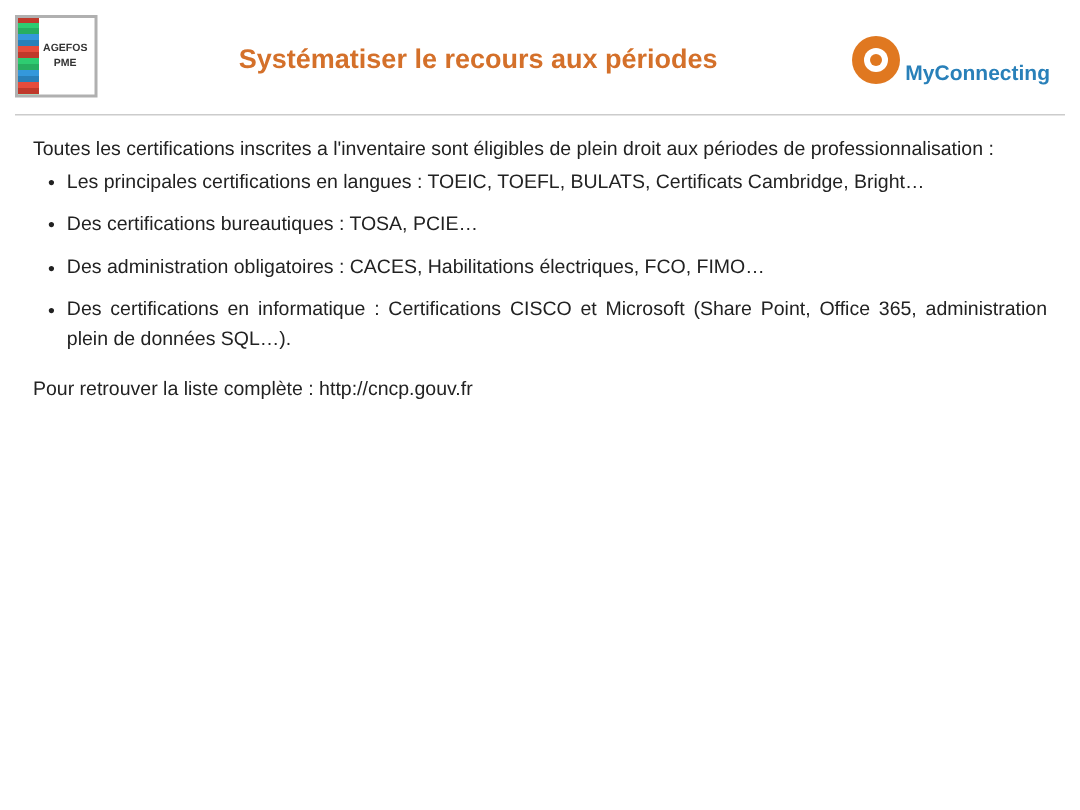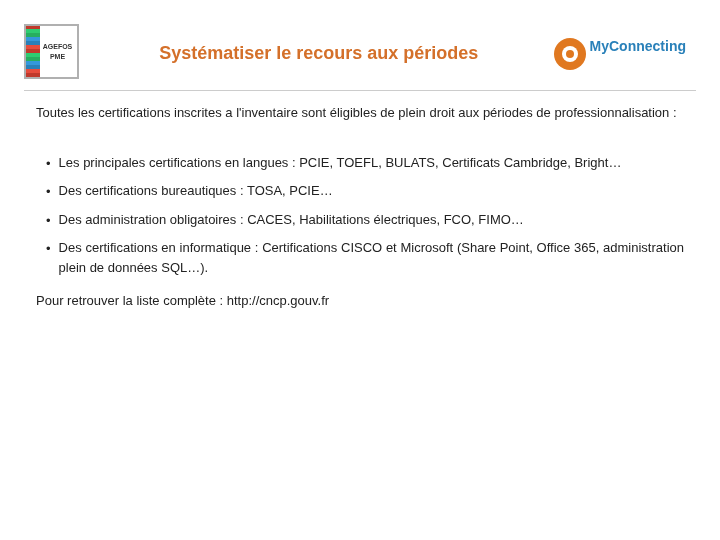--- a/index.html
+++ b/index.html
@@ -15,21 +15,21 @@
       font-family: Arial, sans-serif;
       font-size: 13px;
       color: #222;
       overflow: hidden;
     }
 
     .page-wrapper {
       width: 720px;
       height: 540px;
       position: relative;
-      padding: 14px;
+      padding: 0;
     }
 
     
     .header {
       display: flex;
       align-items: center;
       justify-content: space-between;
       padding: 10px 20px 6px 10px;
     }
 
@@ -93,21 +93,21 @@
 
     .title-text {
       font-size: 18px;
       font-weight: bold;
       color: #d4702a;
       line-height: 1.3;
     }
 
     .logo-right {
       display: flex;
-      align-items: flex-start;
+      align-items: flex-end;
       flex-shrink: 0;
     }
 
     .logo-right-icon {
       width: 32px;
       height: 32px;
       background: #e07820;
       border-radius: 50%;
       display: flex;
       align-items: center;
@@ -159,21 +159,21 @@
     }
 
     
     .content {
       padding: 0 22px;
     }
 
     .intro-text {
       font-size: 13px;
       line-height: 1.5;
-      margin-bottom: 30px;
+      margin-bottom: 2px;
       text-align: justify;
     }
 
     .bullet-list {
       margin-bottom: 14px;
       padding-left: 10px;
     }
 
     .bullet-item {
       display: flex;
@@ -239,21 +239,21 @@
   <div class="divider"></div>
 
   <div class="content">
 
     <p class="intro-text">Toutes les certifications inscrites a l'inventaire sont éligibles de plein droit aux périodes de professionnalisation :</p>
 
     <div class="bullet-list">
 
       <div class="bullet-item">
         <span class="bullet-dot">•</span>
-        <span class="bullet-content">Les principales certifications en langues : PCIE, TOEFL, BULATS, Certificats Cambridge, Bright…</span>
+        <span class="bullet-content">Les principales certifications en langues : TOEIC, TOEFL, BULATS, Certificats Cambridge, Bright…</span>
       </div>
 
       <div class="bullet-item">
         <span class="bullet-dot">•</span>
         <span class="bullet-content">Des certifications bureautiques : TOSA, PCIE…</span>
       </div>
 
       <div class="bullet-item">
         <span class="bullet-dot">•</span>
         <span class="bullet-content">Des administration obligatoires :   CACES, Habilitations électriques, FCO, FIMO…</span>

